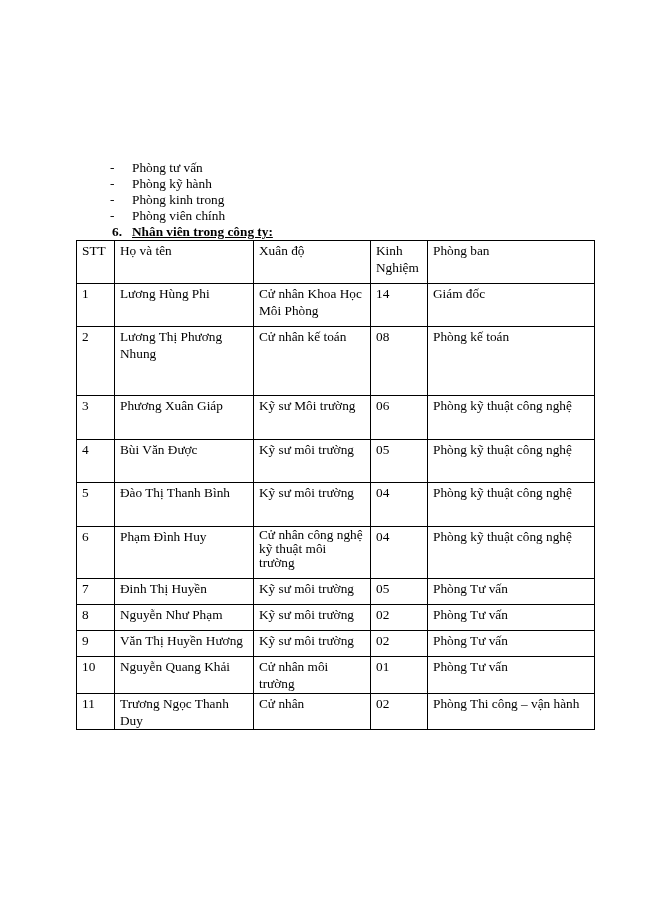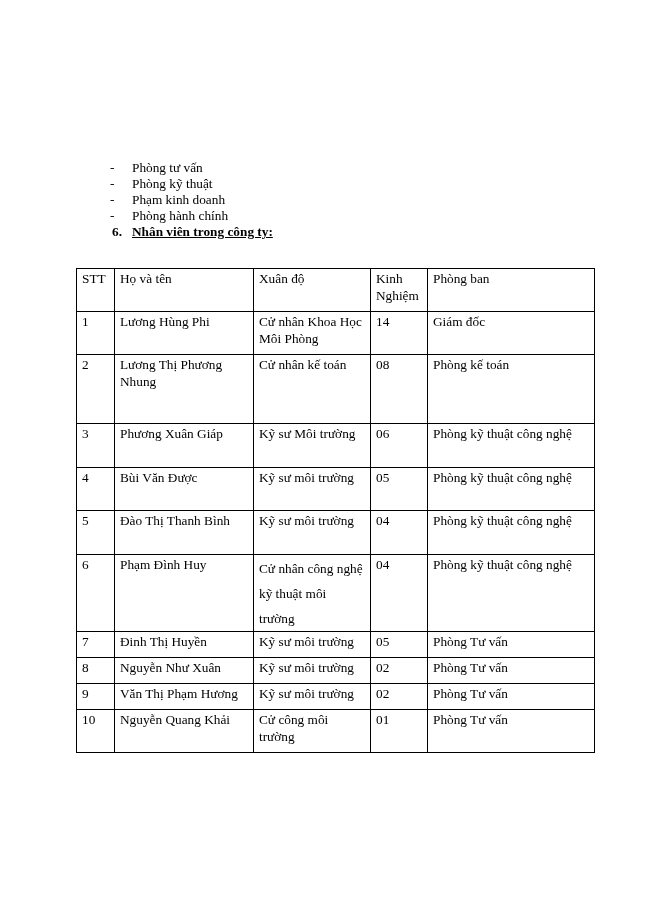--- a/index.html
+++ b/index.html
@@ -4,42 +4,42 @@
 <style>
   html, body { margin: 0; padding: 0; background: #ffffff; }
   body { width: 670px; height: 922px; position: relative; overflow: hidden;
          font-family: "Liberation Serif", serif; color: #000; font-size: 13.3px; }
   .list { position: absolute; left: 110px; top: 160px; margin: 0; padding: 0; list-style: none; }
   .list li { height: 16px; line-height: 16px; display: flex; }
   .list .dash { width: 22px; }
   .heading { position: absolute; left: 112px; top: 224px; font-weight: bold; height: 16px; line-height: 16px; }
   .heading .num { display: inline-block; width: 20px; }
   .heading .txt { text-decoration: underline; }
-  table { position: absolute; left: 76px; top: 240px; border-collapse: collapse; table-layout: fixed; width: 518px; margin-top: 28px; }
+  table { position: absolute; left: 76px; top: 240px; border-collapse: collapse; table-layout: fixed; width: 518px; }
   td { border: 1px solid #000; vertical-align: top; padding: 1px 5px 0 5px; line-height: 17px; box-sizing: border-box; }
 </style>
 </head>
 <body>
 
 <ul class="list">
   <li>
       <span class="dash">-</span>
       <span>Phòng tư vấn</span>
     </li>
   <li>
       <span class="dash">-</span>
-      <span>Phòng kỹ thuật</span>
+      <span>Phòng kỹ hành</span>
     </li>
   <li>
       <span class="dash">-</span>
-      <span>Phạm kinh doanh</span>
+      <span>Phòng kinh trong</span>
     </li>
   <li>
       <span class="dash">-</span>
-      <span>Phòng hành chính</span>
+      <span>Phòng viên chính</span>
     </li>
 </ul>
 
 <div class="heading">
   <span class="num">6.</span><span class="txt">Nhân viên trong công ty:</span>
 </div>
 
 <table>
   <colgroup>
       <col style="width:38px">
@@ -87,46 +87,53 @@
   <tr style="height:44px">
     <td>5</td>
         <td>Đào Thị Thanh Bình</td>
         <td>Kỹ sư môi trường</td>
         <td>04</td>
         <td>Phòng kỹ thuật công nghệ</td>
   </tr>
   <tr style="height:52px">
     <td>6</td>
         <td>Phạm Đình Huy</td>
-        <td style="line-height:25px">Cử nhân công nghệ kỹ thuật môi trường</td>
+        <td style="line-height:14px">Cử nhân công nghệ kỹ thuật môi trường</td>
         <td>04</td>
         <td>Phòng kỹ thuật công nghệ</td>
   </tr>
   <tr style="height:26px">
     <td>7</td>
         <td>Đinh Thị Huyền</td>
         <td>Kỹ sư môi trường</td>
         <td>05</td>
         <td>Phòng Tư vấn</td>
   </tr>
   <tr style="height:26px">
     <td>8</td>
-        <td>Nguyễn Như Xuân</td>
+        <td>Nguyễn Như Phạm</td>
         <td>Kỹ sư môi trường</td>
         <td>02</td>
         <td>Phòng Tư vấn</td>
   </tr>
   <tr style="height:26px">
     <td>9</td>
-        <td>Văn Thị Phạm Hương</td>
+        <td>Văn Thị Huyền Hương</td>
         <td>Kỹ sư môi trường</td>
         <td>02</td>
         <td>Phòng Tư vấn</td>
   </tr>
-  <tr style="height:43px">
+  <tr style="height:37px">
     <td>10</td>
         <td>Nguyễn Quang Khải</td>
-        <td>Cử công môi trường</td>
+        <td>Cử nhân môi trường</td>
         <td>01</td>
         <td>Phòng Tư vấn</td>
+  </tr>
+  <tr style="height:35px">
+    <td>11</td>
+        <td>Trương Ngọc Thanh Duy</td>
+        <td>Cử nhân</td>
+        <td>02</td>
+        <td>Phòng Thi công – vận hành</td>
   </tr>
 </tbody>
   </table>
 
 </body></html>

